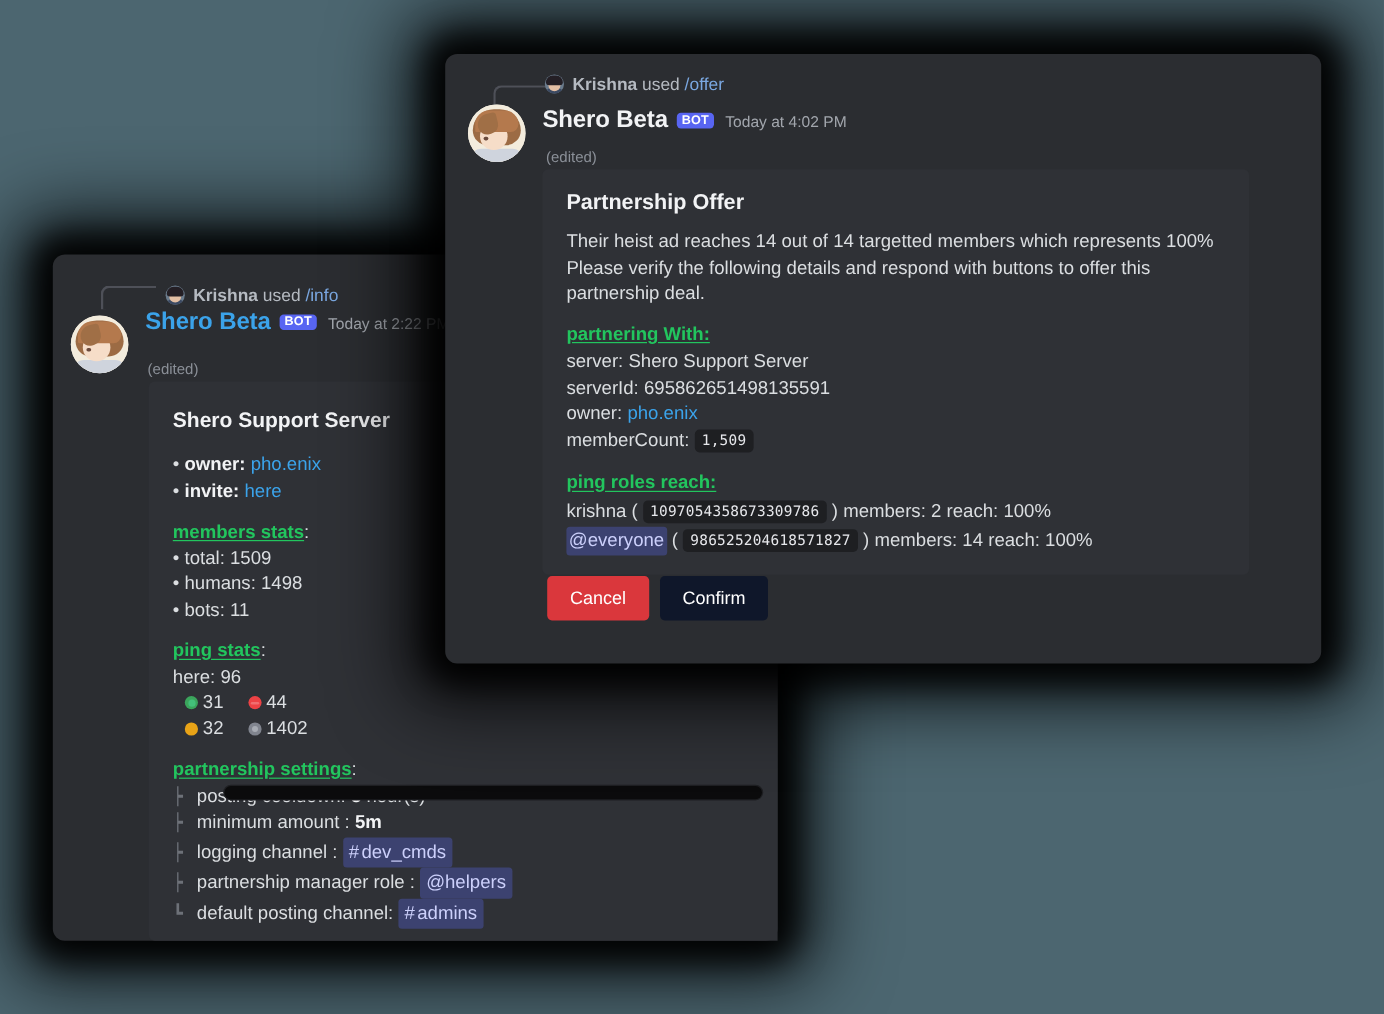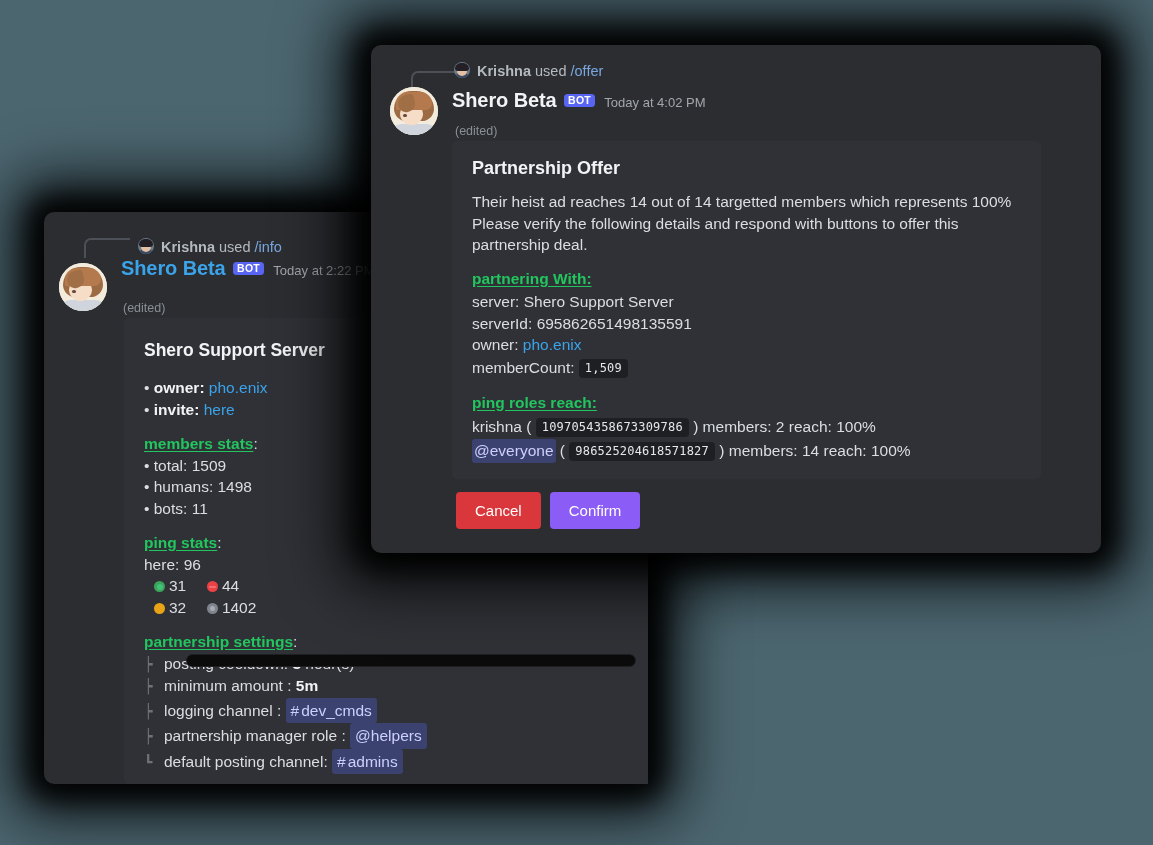--- a/index.html
+++ b/index.html
@@ -114,21 +114,21 @@
 
   
   .btn-row{position:absolute;display:flex;gap:9px;}
   .btn{
     border:0;cursor:pointer;color:#fff;
     font-family:"Liberation Sans","DejaVu Sans",sans-serif;
     font-size:15px;font-weight:500;
     padding:9px 19px;border-radius:4px;line-height:19px;
   }
   .btn-danger{background:#da373c;}
-  .btn-success{background:#8b5cf6;}
+  .btn-success{background:#0f172a;}
 
   
   .info-title{
     font-size:17.5px;font-weight:700;color:#f2f3f5;margin:0 0 16px 0;
   }
   .info-body{font-size:15.5px;color:#dbdee1;line-height:21.5px;}
   .info-body .b{font-weight:700;color:#f2f3f5;}
   .bullet-row{margin:0;}
   .grp{margin-top:13px;}
   .dot{
@@ -348,19 +348,19 @@
 
           <div class="footer-line">
             <span>You have 30 seconds to respond.</span>
             <span>•</span>
             <span>Today at 4:02 PM</span>
           </div>
         </div>
       </div>
     </div>
 
-    <div class="btn-row" style="left:85px;top:447px;">
+    <div class="btn-row" style="left:85px;top:435px;">
       <button class="btn btn-danger">Cancel</button>
       <button class="btn btn-success">Confirm</button>
     </div>
   </div>
 
 </div>
 
 </body></html>

